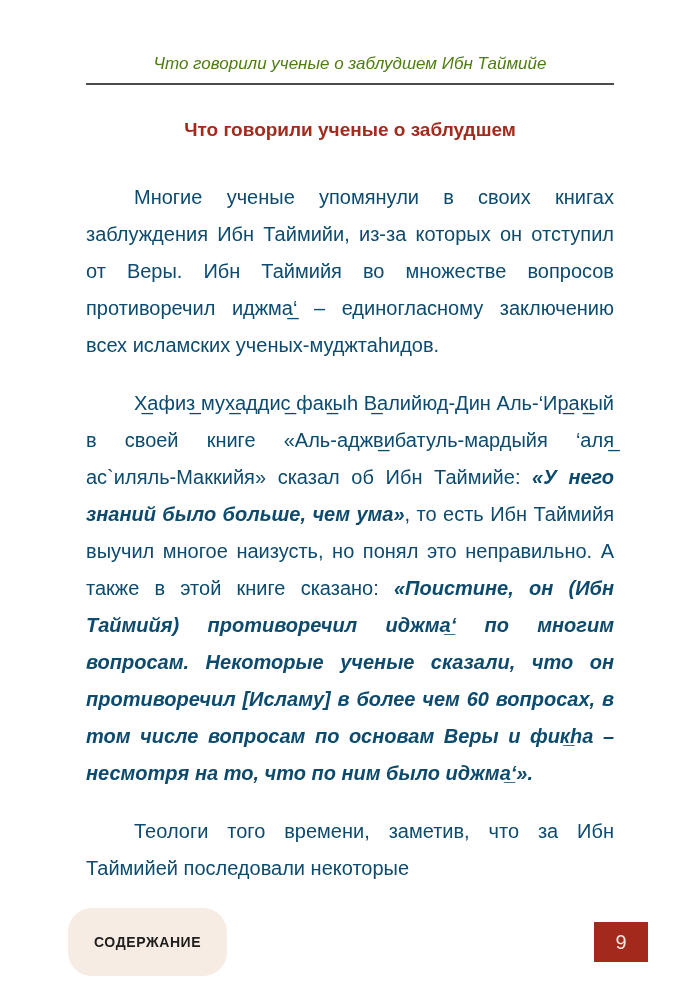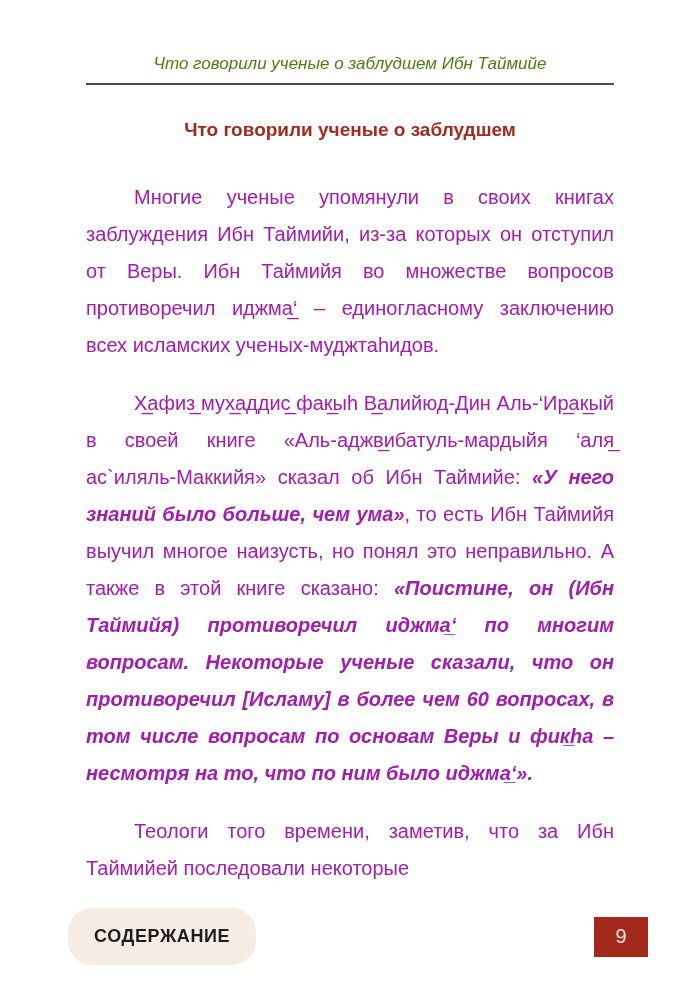--- a/index.html
+++ b/index.html
@@ -30,39 +30,39 @@
     line-height: 45px;
   }
   .title-line { display: block; }
   .body-text { margin-top: 27px; }
   .body-text p {
     margin: 0 0 21px 0;
     font-size: 20px;
     line-height: 37px;
     text-align: justify;
     text-indent: 48px;
-    color: #a21caf;
+    color: #0c4a6e;
   }
   .bi { font-weight: bold; font-style: italic; }
   .footer-band {
     position: absolute; left: 0; right: 0; bottom: 0;
     height: 94px; background: #ffffff;
   }
   .footer-row {
     position: absolute; left: 68px; right: 52px; top: 10px;
     display: flex; justify-content: space-between; align-items: center;
   }
   .pill {
     border: none;
     background: var(--pill-bg, #f6ece4);
     border-radius: 24px;
-    padding: 18px 26px;
+    padding: 26px 26px;
     font-family: inherit;
     font-weight: bold;
-    font-size: 18px;
+    font-size: 14px;
     letter-spacing: 0.6px;
     color: #1d1d1d;
     cursor: pointer;
   }
   .page-num {
     width: 54px; height: 40px;
     background: var(--badge-bg, #a2291b);
     color: var(--badge-text, #f2e7de);
     display: flex; align-items: center; justify-content: center;
     font-size: 20px;

